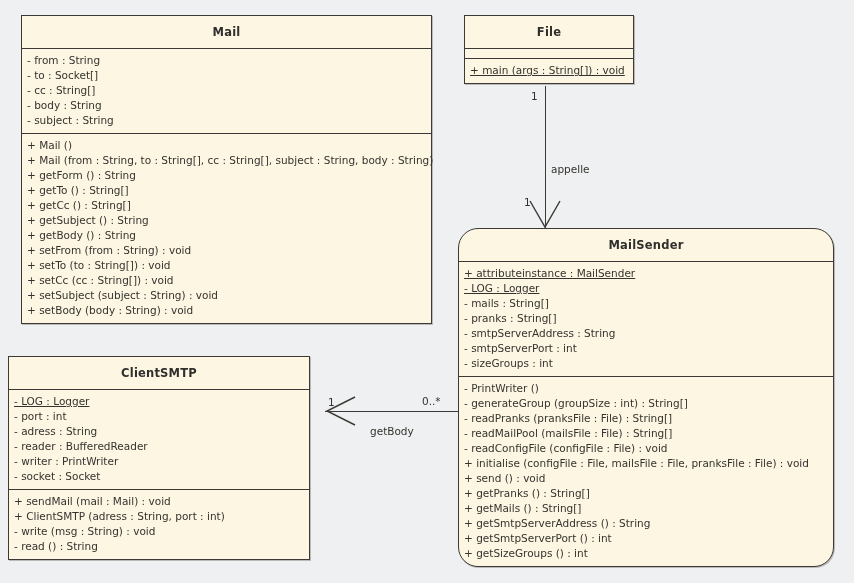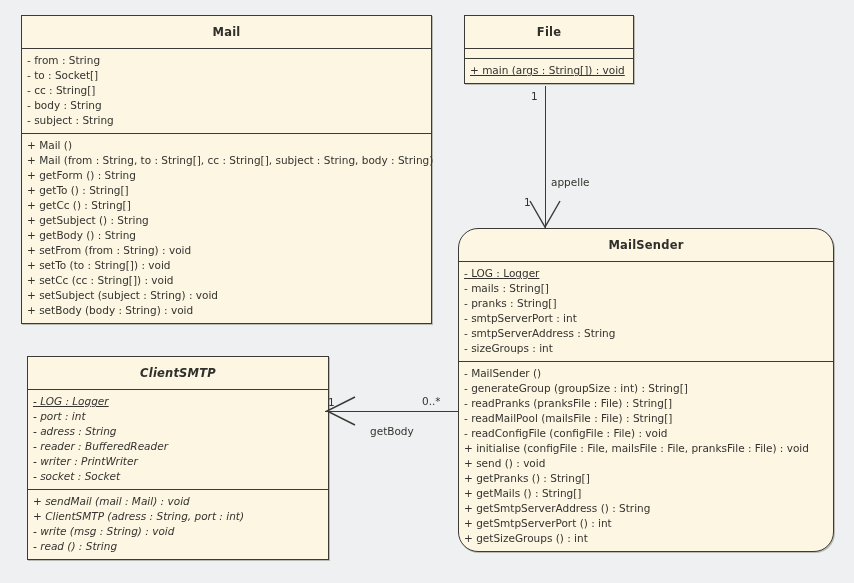--- a/index.html
+++ b/index.html
@@ -108,44 +108,45 @@
     <div class="uml-title">File</div>
     <div class="compartment empty" id="main-attrs"></div>
     <div class="compartment" id="main-methods">
         <div class="member static"><span class="m-text">+ main (args : String[]) : void</span></div>
       </div>
   </div>
 
   <div class="uml-class" id="class-mailsender" style="left:458px; top:228px; width:376px;border-radius:20px;">
     <div class="uml-title">MailSender</div>
     <div class="compartment" id="mailsender-attrs">
+        <div class="member static"><span class="m-text">+ attributeinstance : MailSender</span></div>
         <div class="member static"><span class="m-text">- LOG : Logger</span></div>
         <div class="member"><span class="m-text">- mails : String[]</span></div>
         <div class="member"><span class="m-text">- pranks : String[]</span></div>
+        <div class="member"><span class="m-text">- smtpServerAddress : String</span></div>
         <div class="member"><span class="m-text">- smtpServerPort : int</span></div>
-        <div class="member"><span class="m-text">- smtpServerAddress : String</span></div>
         <div class="member"><span class="m-text">- sizeGroups : int</span></div>
       </div>
     <div class="compartment" id="mailsender-methods">
-        <div class="member"><span class="m-text">- MailSender ()</span></div>
+        <div class="member"><span class="m-text">- PrintWriter ()</span></div>
         <div class="member"><span class="m-text">- generateGroup (groupSize : int) : String[]</span></div>
         <div class="member"><span class="m-text">- readPranks (pranksFile : File) : String[]</span></div>
         <div class="member"><span class="m-text">- readMailPool (mailsFile : File) : String[]</span></div>
         <div class="member"><span class="m-text">- readConfigFile (configFile : File) : void</span></div>
         <div class="member"><span class="m-text">+ initialise (configFile : File, mailsFile : File, pranksFile : File) : void</span></div>
         <div class="member"><span class="m-text">+ send () : void</span></div>
         <div class="member"><span class="m-text">+ getPranks () : String[]</span></div>
         <div class="member"><span class="m-text">+ getMails () : String[]</span></div>
         <div class="member"><span class="m-text">+ getSmtpServerAddress () : String</span></div>
         <div class="member"><span class="m-text">+ getSmtpServerPort () : int</span></div>
         <div class="member"><span class="m-text">+ getSizeGroups () : int</span></div>
       </div>
   </div>
 
-  <div class="uml-class" id="class-clientsmtp" style="left:27px; top:356px; width:302px;font-style:italic;">
+  <div class="uml-class" id="class-clientsmtp" style="left:8px; top:356px; width:302px;">
     <div class="uml-title">ClientSMTP</div>
     <div class="compartment" id="clientsmtp-attrs">
         <div class="member static"><span class="m-text">- LOG : Logger</span></div>
         <div class="member"><span class="m-text">- port : int</span></div>
         <div class="member"><span class="m-text">- adress : String</span></div>
         <div class="member"><span class="m-text">- reader : BufferedReader</span></div>
         <div class="member"><span class="m-text">- writer : PrintWriter</span></div>
         <div class="member"><span class="m-text">- socket : Socket</span></div>
       </div>
     <div class="compartment" id="clientsmtp-methods">
@@ -154,21 +155,21 @@
         <div class="member"><span class="m-text">- write (msg : String) : void</span></div>
         <div class="member"><span class="m-text">- read () : String</span></div>
       </div>
   </div>
 
   <div class="conn-line" style="left:545px; top:86px; width:1.4px; height:142px;"></div>
   <svg class="arrow-svg" style="left:529px; top:200px;" width="34" height="32">
     <polyline points="1,1 16,27 31,1" fill="none" stroke="#3b3a36" stroke-width="1.4"></polyline>
   </svg>
   <div class="conn-label" style="left:531px; top:90px;">1</div>
-  <div class="conn-label" style="left:551px; top:176px;">appelle</div>
+  <div class="conn-label" style="left:551px; top:163px;">appelle</div>
   <div class="conn-label" style="left:524px; top:196px;">1</div>
 
   <div class="conn-line" style="left:325px; top:411px; width:133px; height:1.4px;"></div>
   <svg class="arrow-svg" style="left:324px; top:396px;" width="32" height="32">
     <polyline points="31,1 3,15 31,29" fill="none" stroke="#3b3a36" stroke-width="1.4"></polyline>
   </svg>
   <div class="conn-label" style="left:328px; top:396px;">1</div>
   <div class="conn-label" style="left:422px; top:395px;">0..*</div>
   <div class="conn-label" style="left:370px; top:425px;">getBody</div>
 

